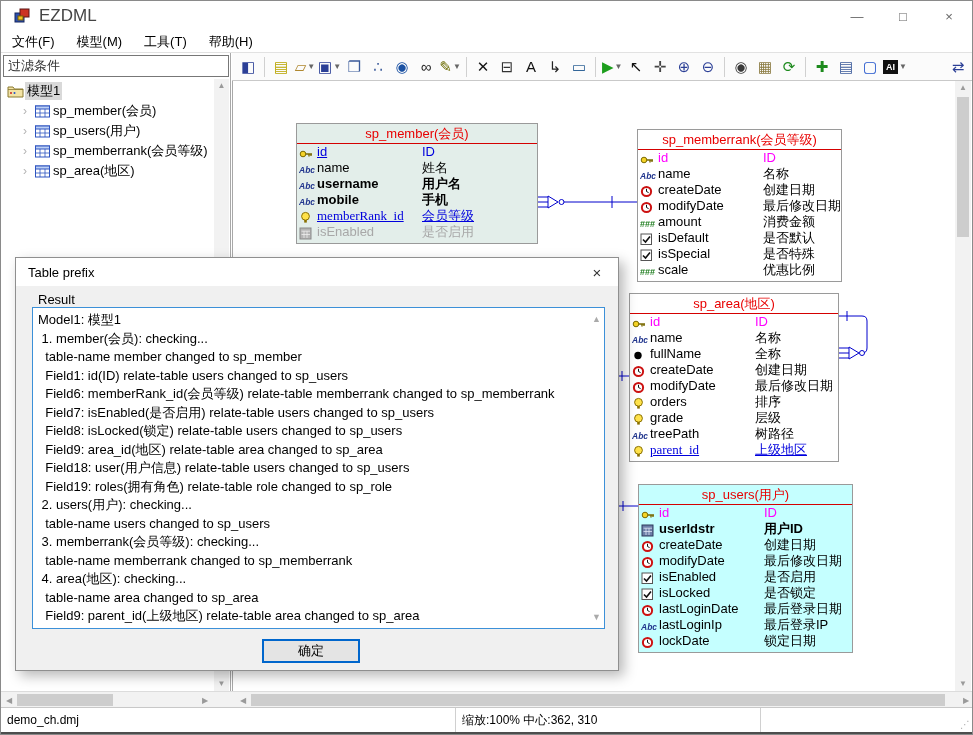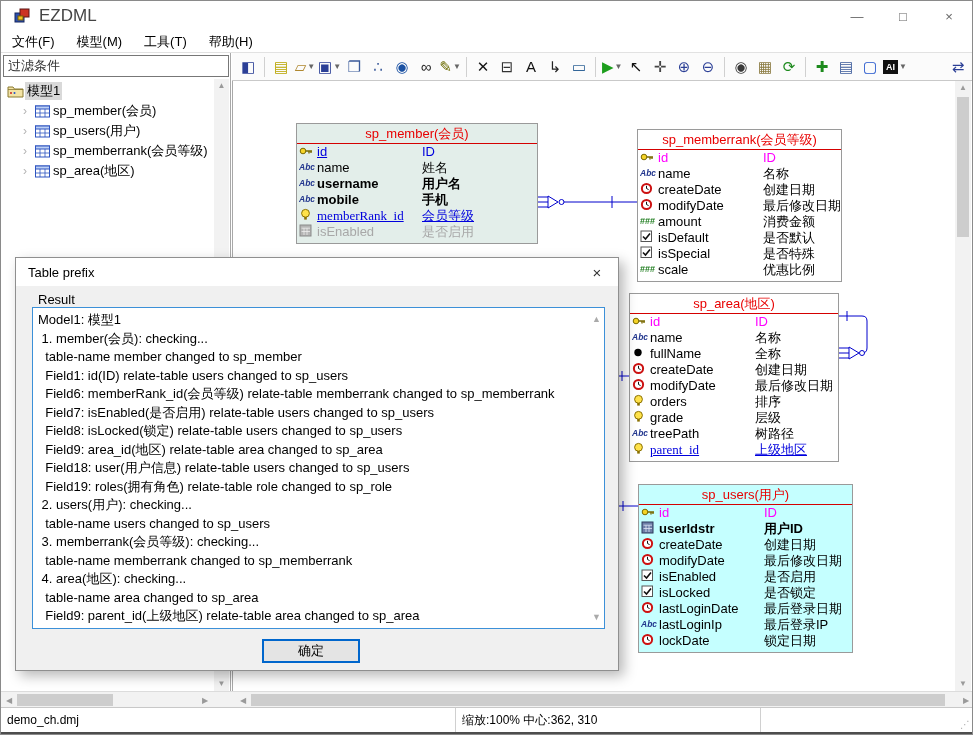--- a/index.html
+++ b/index.html
@@ -33,21 +33,21 @@
   .tbtn{min-width:22px;height:22px;display:flex;align-items:center;justify-content:center;font-size:15px;margin:0 1px;}
   .tbtn .g{display:inline-block;}
   .tbtn .aibox{background:#111;color:#fff;font-size:9px;font-weight:bold;padding:2px 3px;}
   .tcaret{font-size:8px;color:#666;margin-left:1px;}
   .tsep{width:1px;height:20px;background:#d0d0d0;margin:0 4px;}
   .tspacer{flex:1;}
   
   .canvas{position:absolute;left:231px;top:80px;width:742px;height:610px;background:#fff;border-left:1px solid #a8a8a8;}
   .etable{position:absolute;border:1px solid #9a9a9a;background:#fff;z-index:2;padding-bottom:3px;}
   .thead{height:20px;text-align:center;color:#e80000;font-size:13px;line-height:20px;border-bottom:1px solid #d40000;white-space:nowrap;overflow:hidden;}
-  .erow{height:16px;display:flex;align-items:flex-start;font-size:13px;line-height:16px;padding-left:2px;white-space:nowrap;}
+  .erow{height:16px;display:flex;align-items:flex-end;font-size:13px;line-height:16px;padding-left:2px;white-space:nowrap;}
   .ficon{width:18px;display:flex;align-items:center;}
   .fname{width:105px;overflow:hidden;}
   .fcomment{flex:1;overflow:hidden;}
   .st-pk{color:#ff00ff;}
   .st-fk .fname,.st-fk .fcomment{color:#0000dd;}
   .st-fk.u-name .fname{text-decoration:underline;}
   .st-fk.u-both .fname,.st-fk.u-both .fcomment{text-decoration:underline;font-family:Liberation Serif, serif;}
   .st-bold{font-weight:bold;}
   .st-gray{color:#a8a8a8;}
   .connectors{position:absolute;left:0;top:0;width:973px;height:735px;pointer-events:none;z-index:4;}

